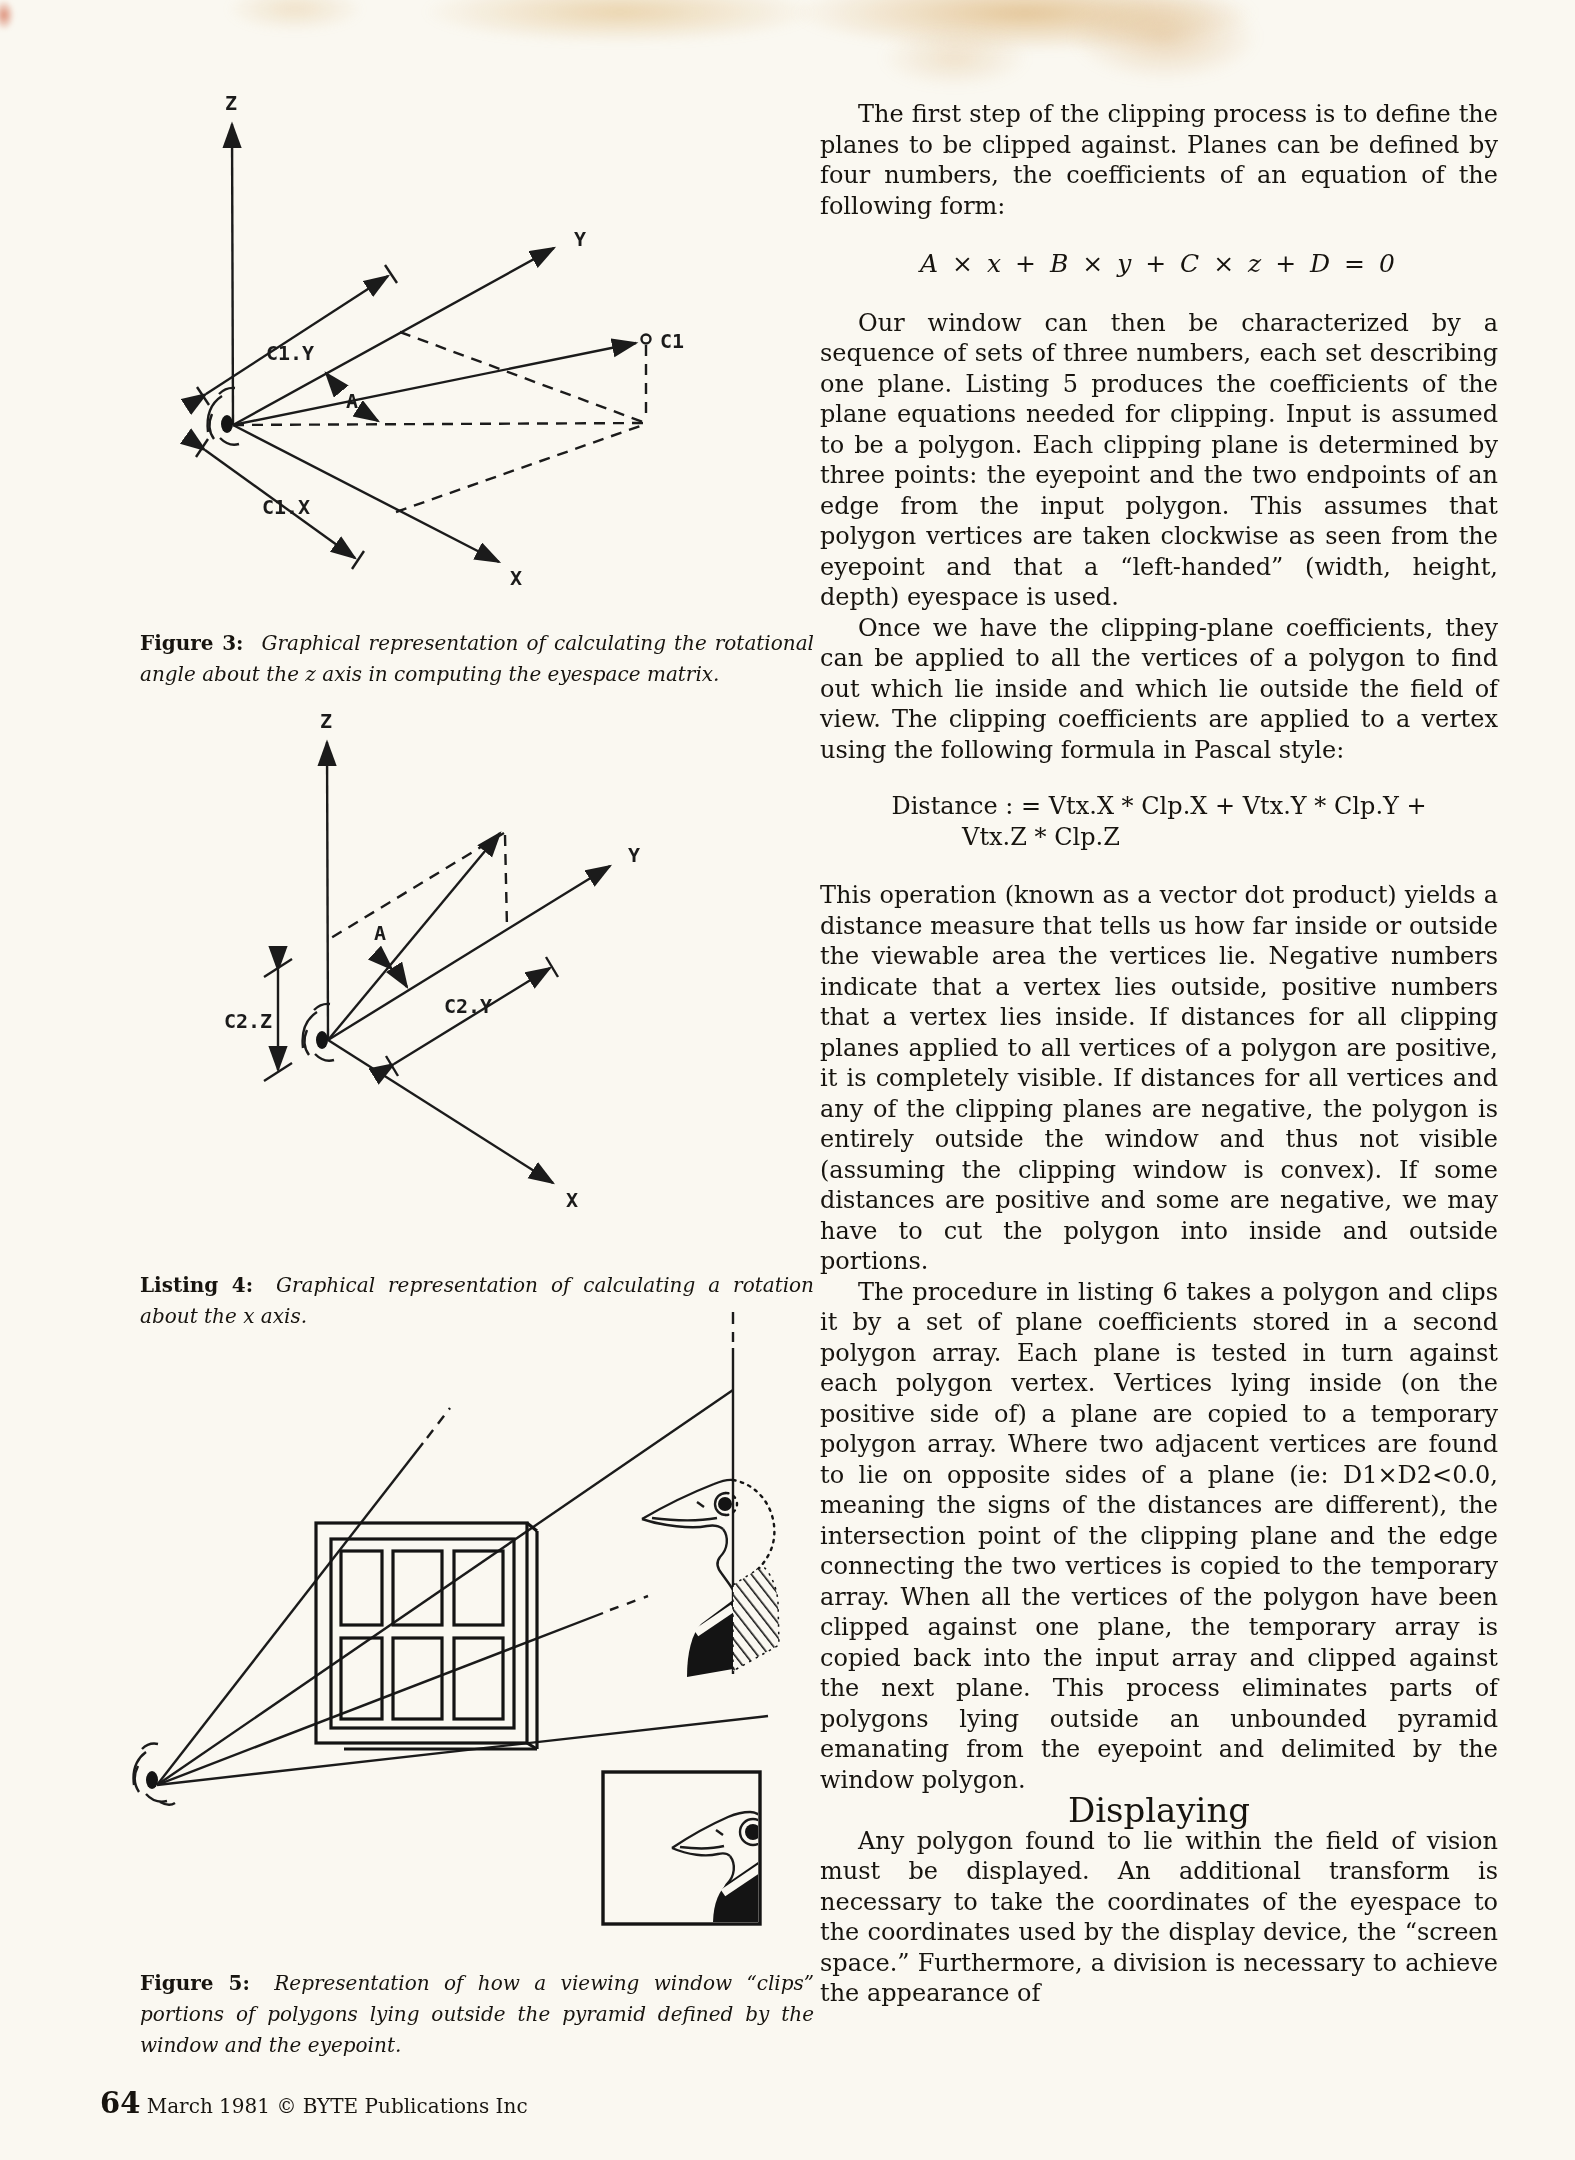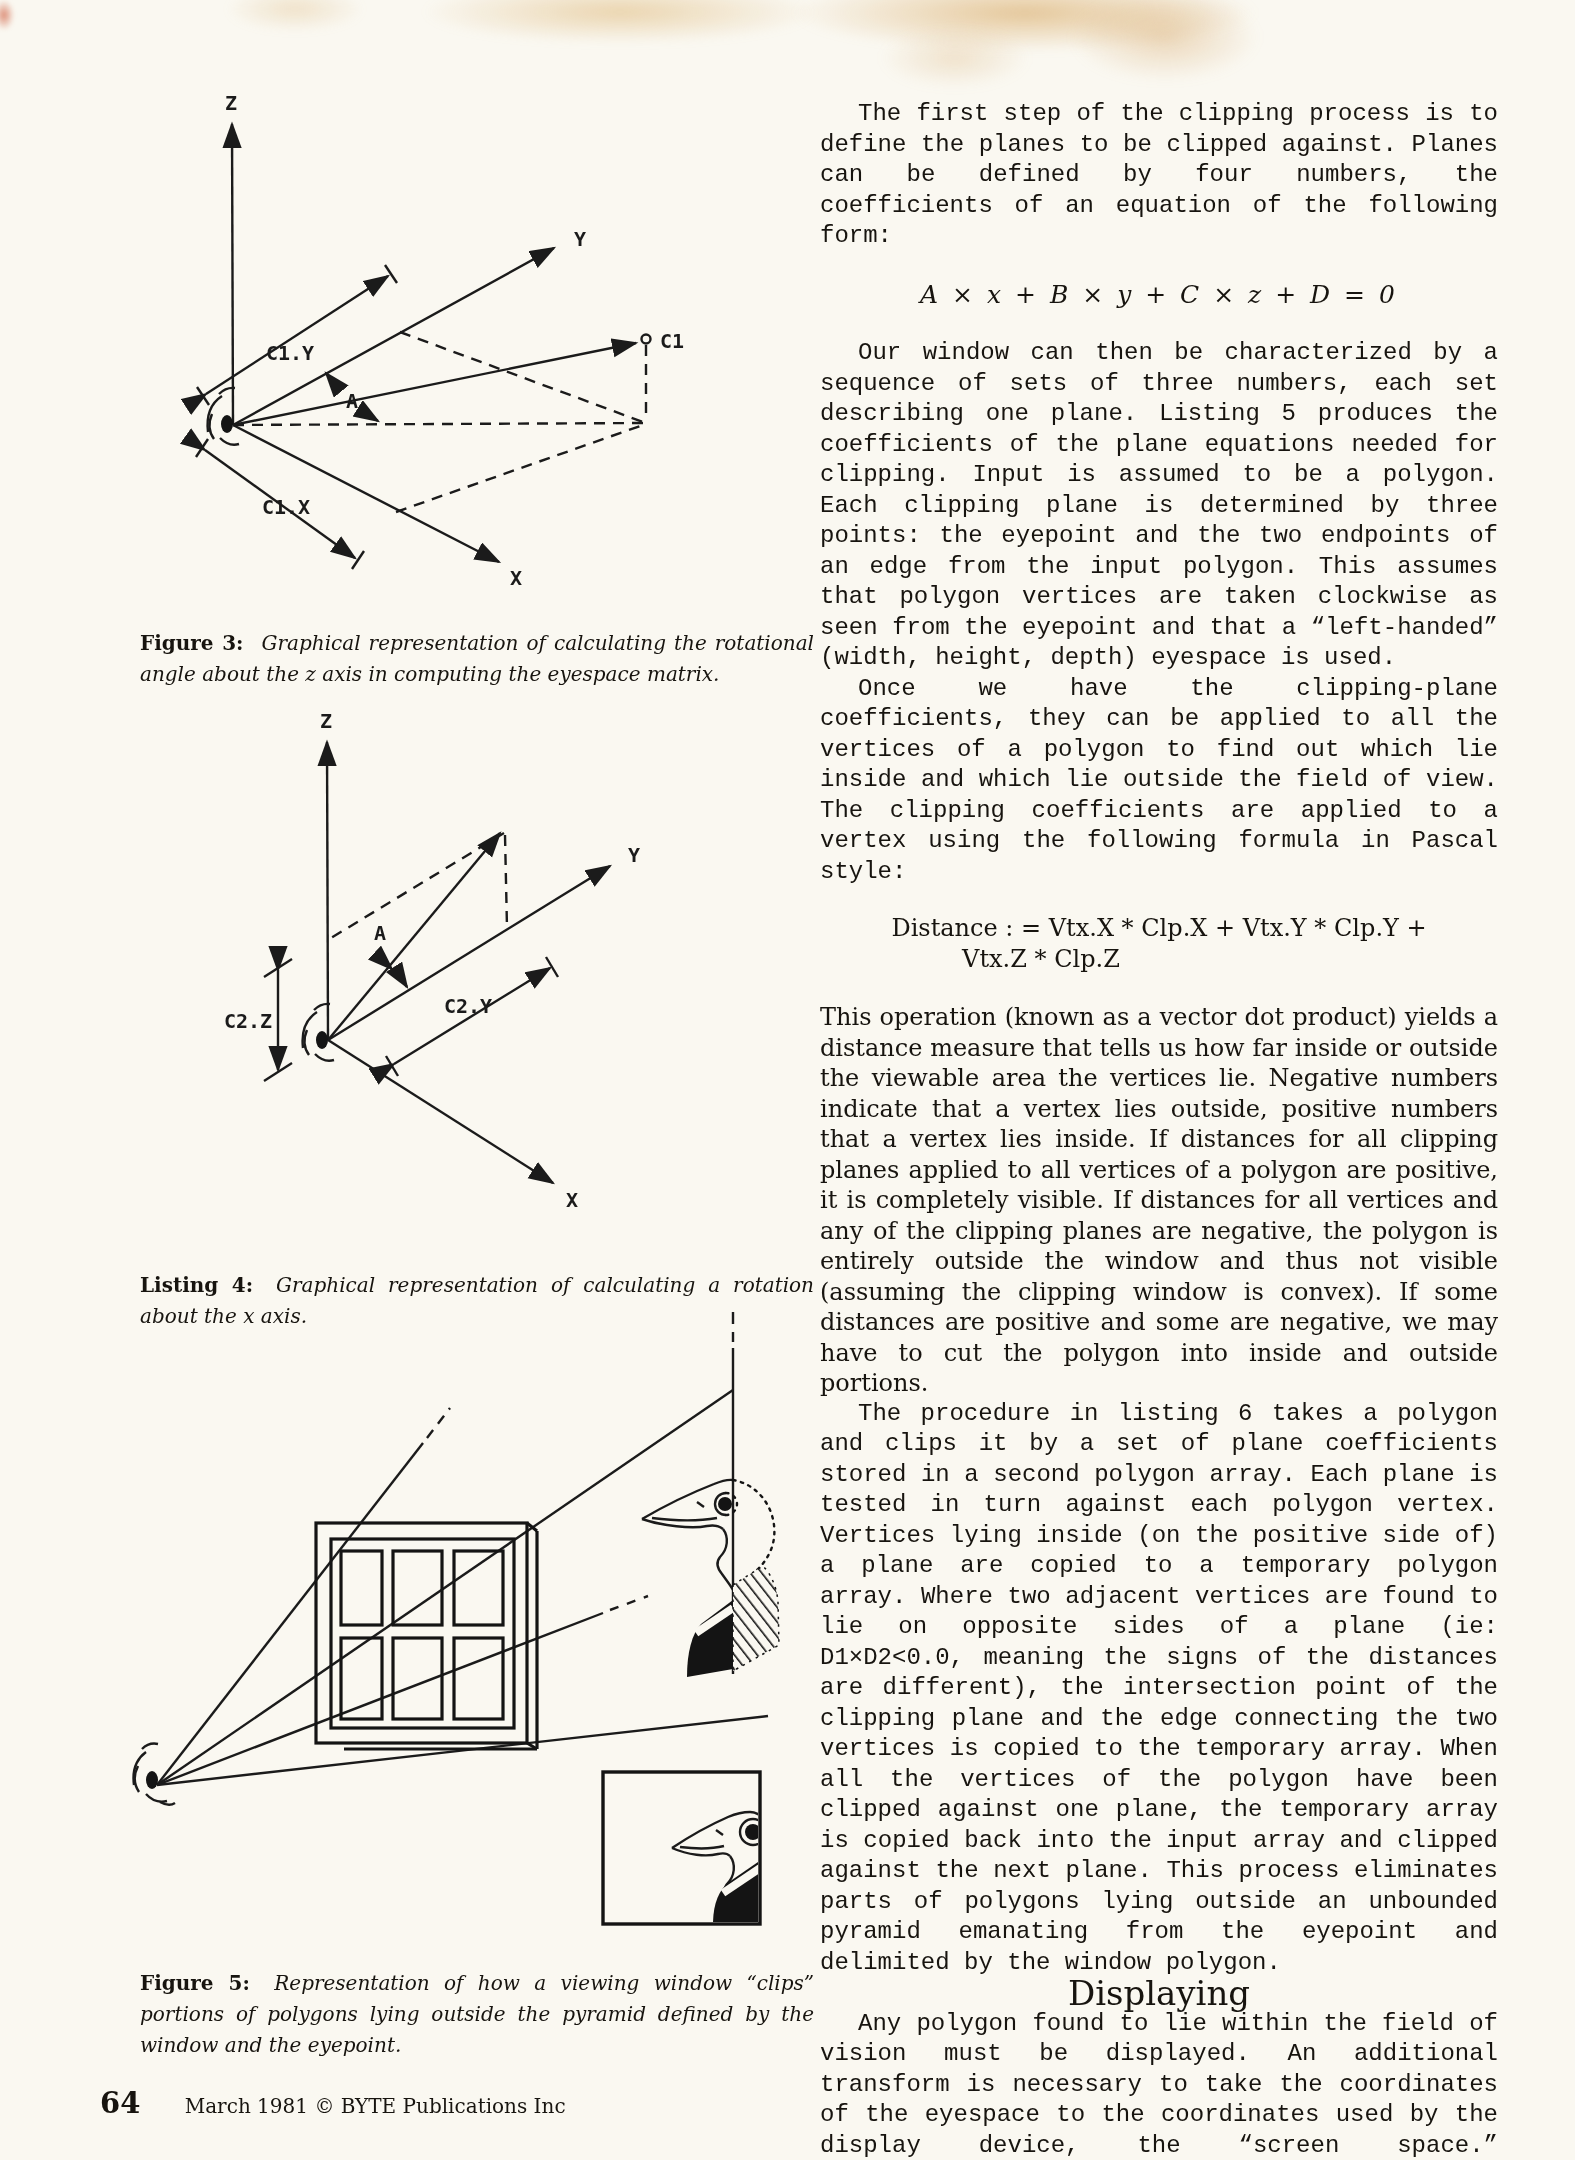--- a/index.html
+++ b/index.html
@@ -11,36 +11,36 @@
   #stain-b{left:790px;top:-26px;width:470px;height:78px;background:radial-gradient(ellipse at center,rgba(212,160,84,.55),rgba(212,160,84,0) 70%);filter:blur(5px);}
   #stain-c{left:1070px;top:-8px;width:190px;height:90px;background:radial-gradient(ellipse at center,rgba(208,152,80,.35),rgba(208,152,80,0) 70%);filter:blur(6px);}
   #stain-d{left:-6px;top:0px;width:20px;height:30px;background:radial-gradient(ellipse at center,rgba(200,70,35,.6),rgba(200,70,35,0) 72%);filter:blur(2px);}
   #stain-e{left:225px;top:-14px;width:140px;height:46px;background:radial-gradient(ellipse at center,rgba(214,170,100,.28),rgba(214,170,100,0) 70%);filter:blur(5px);}
   #stain-f{left:880px;top:28px;width:150px;height:60px;background:radial-gradient(ellipse at center,rgba(210,160,90,.25),rgba(210,160,90,0) 70%);filter:blur(6px);}
 
   
   #article{position:absolute;left:820px;top:99px;width:678px;text-align:justify;
            font-size:24px;line-height:30.5px;hyphens:auto;}
   #article p{margin:0;}
-  #article p.ind{text-indent:38px;font-family:Liberation Mono, monospace;}
+  #article p.ind{text-indent:38px;}
   .eq1{margin:28px 0;text-align:center;font-style:italic;font-size:25px;letter-spacing:3px;}
   .eq2{margin:26px 0 28px;font-size:24px;}
   .eq2 .l1{text-align:center;}
   .eq2 .l2{text-align:center;transform:translateX(-118px);}
   #displaying{font-size:34px;font-weight:normal;margin:24px 0 4px;text-align:center;}
 
   
   .caption{position:absolute;left:100px;width:674px;font-size:20px;line-height:31px;
            font-style:italic;text-align:justify;margin-left:40px;}
   .cap-label{font-style:normal;font-weight:bold;padding-right:10px;}
 
   
   #footer{position:absolute;left:100px;top:2086px;font-size:20px;}
   #page-number{font-weight:bold;font-size:29px;font-family:"DejaVu Serif",serif;}
-  #credit{margin-left:38px;text-align:center;}
+  #credit{text-align:center;}
 
   svg{position:absolute;overflow:visible;}
   svg text{font-family:"DejaVu Sans Mono","Liberation Mono",monospace;font-weight:bold;
            font-size:20px;fill:#1b1b1b;}
   .ln{stroke:#1b1b1b;stroke-width:2.4;fill:none;}
   .dash{stroke-dasharray:11 8;}
   .win{stroke:#141414;stroke-width:3.2;fill:none;}
   .dots{stroke:#141414;stroke-width:2.4;fill:none;stroke-dasharray:2.5 5.5;stroke-linecap:round;}
 </style>
 </head>

